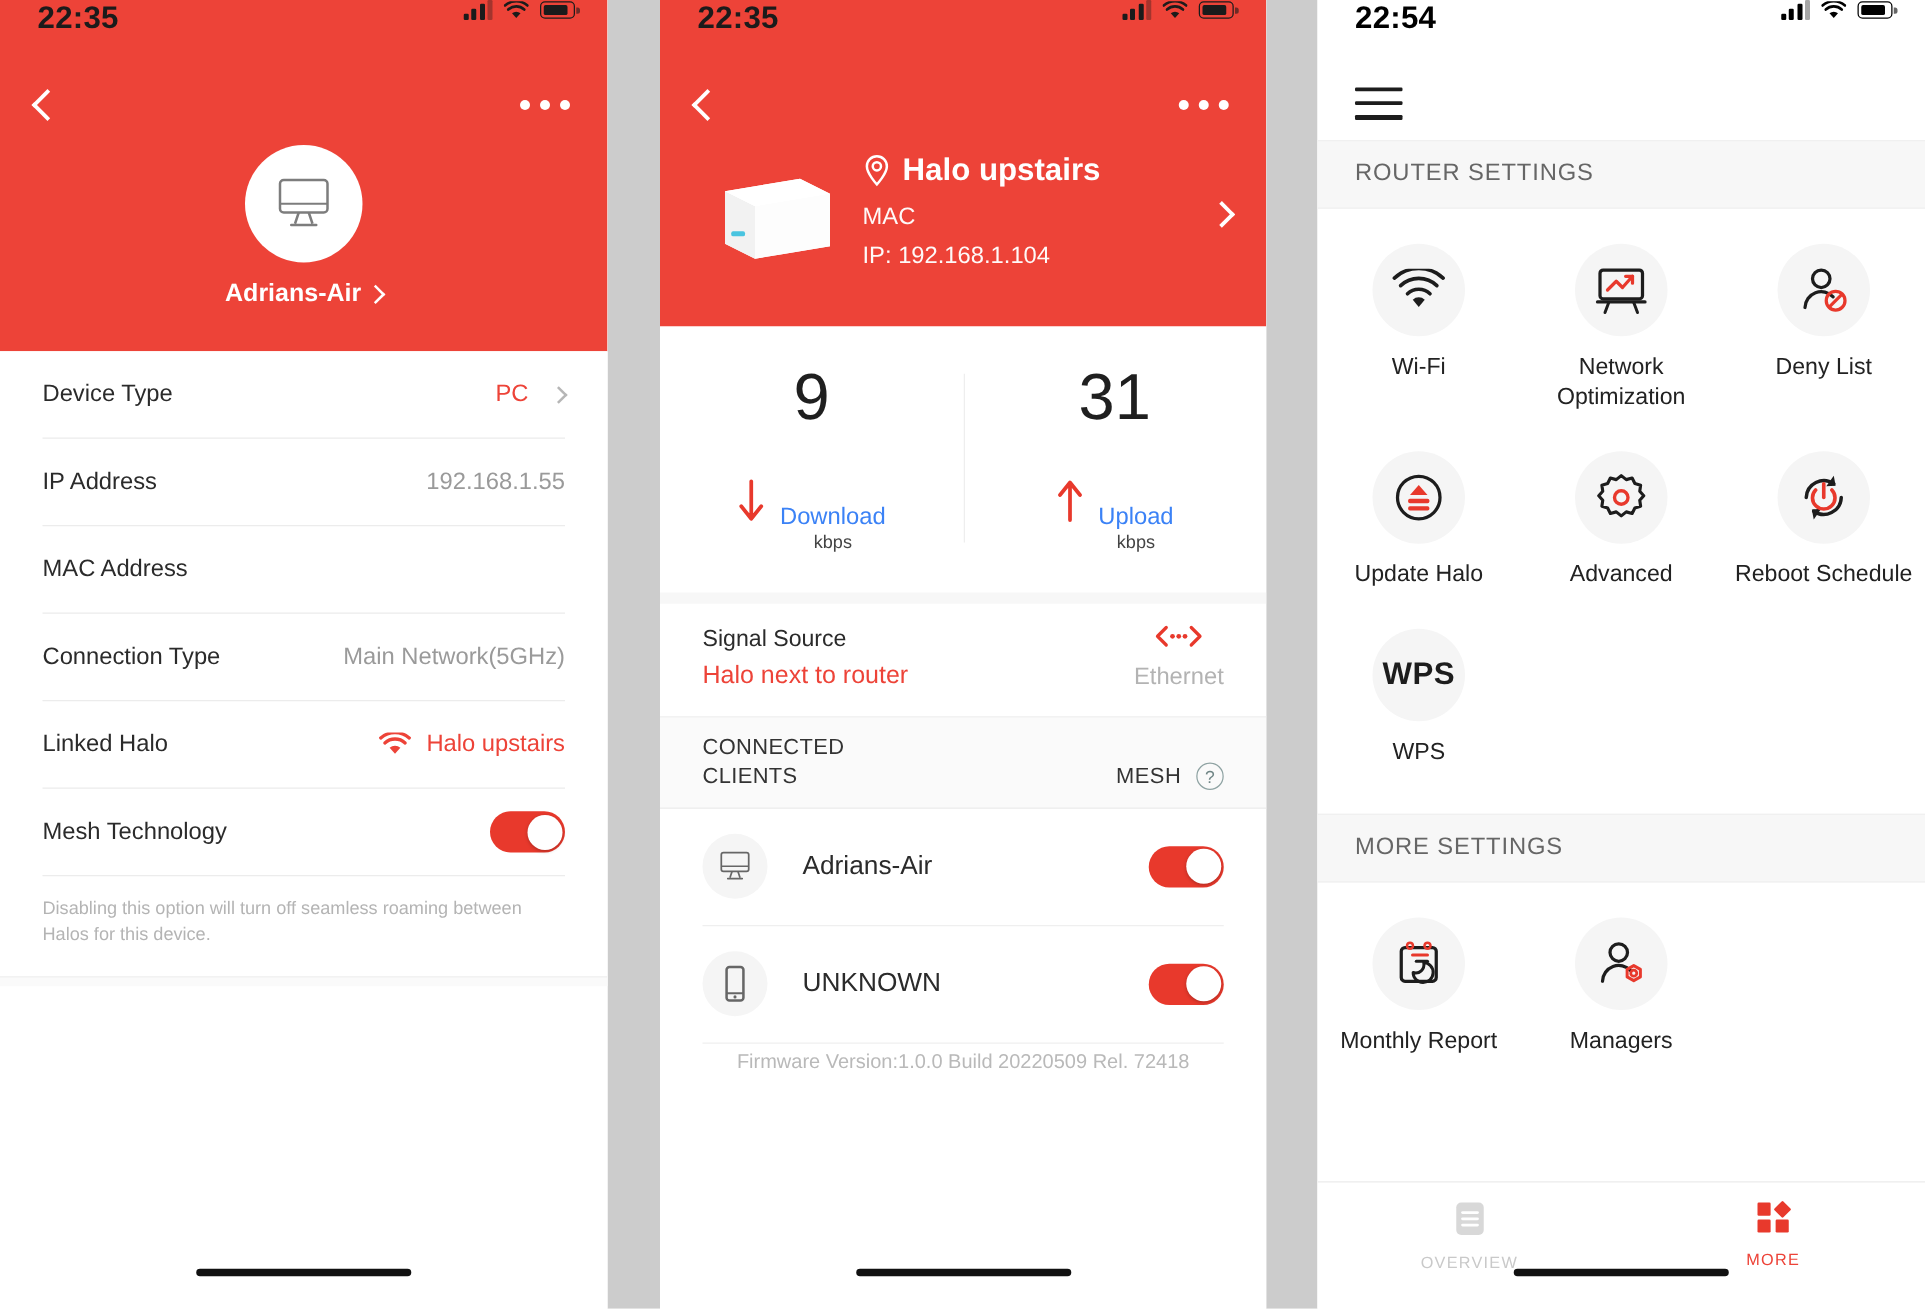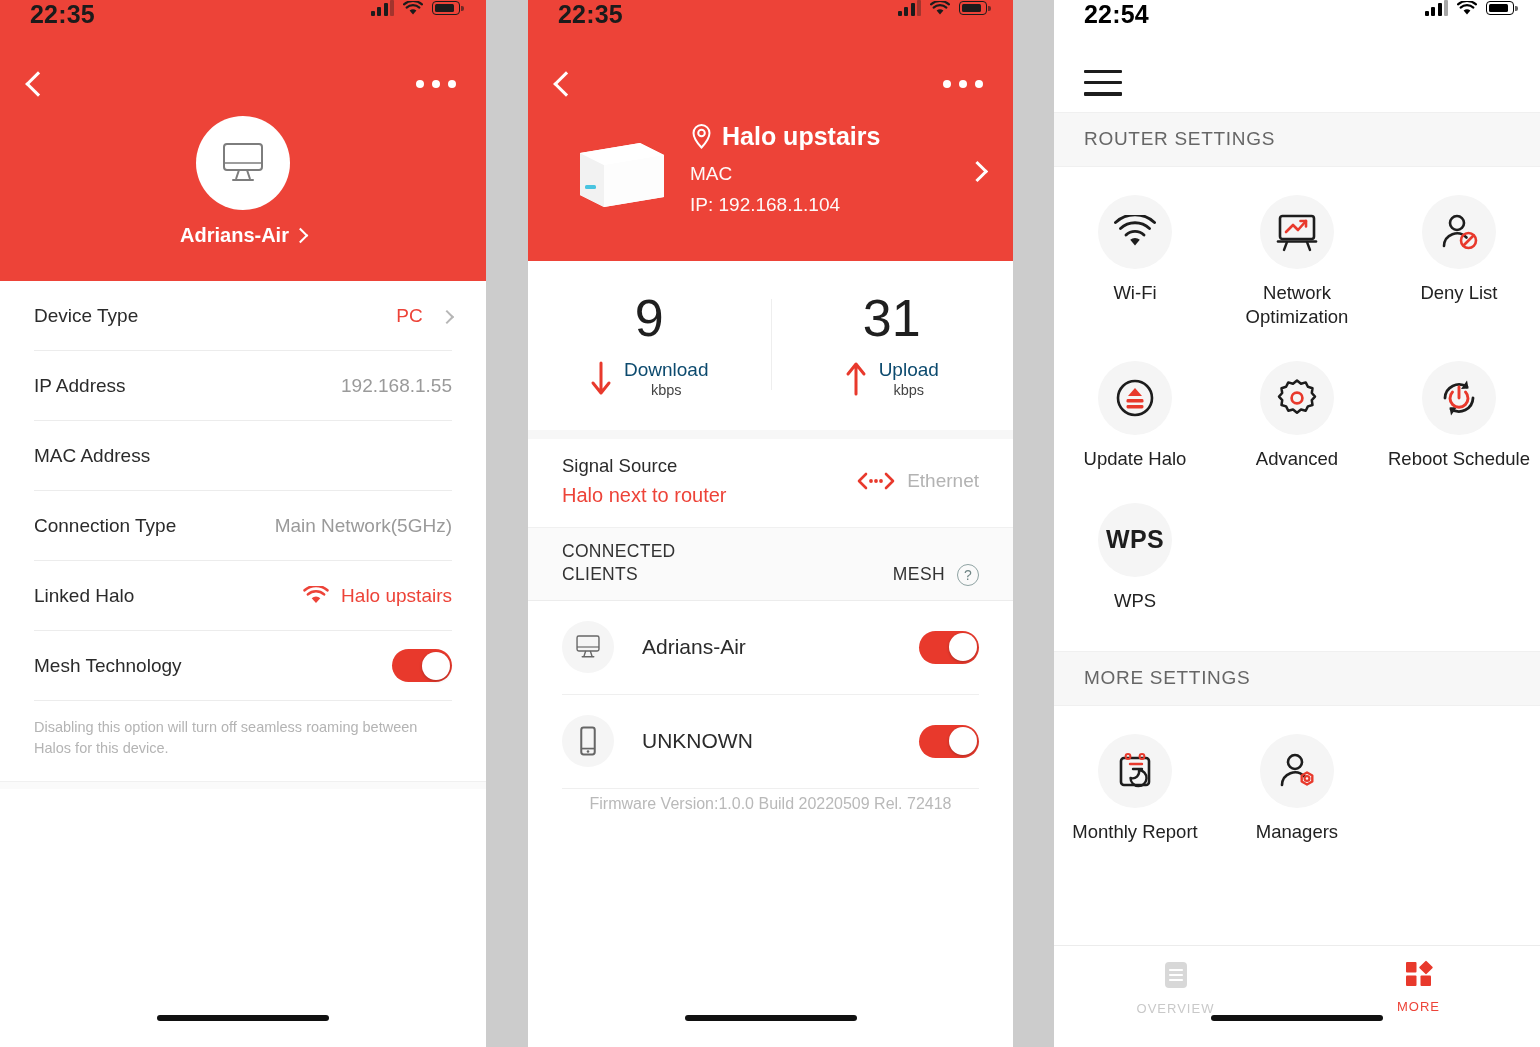--- a/index.html
+++ b/index.html
@@ -148,30 +148,30 @@
   .speeds { display: flex; padding: 30px 0 32px; }
   .speed { flex: 1 1 50%; text-align: center; position: relative; }
   .speed + .speed::before {
     content: ""; position: absolute; left: 0; top: 8px; bottom: 8px;
     width: 1px; background: #eeeeee;
   }
   .speed .num { font-size: 52px; font-weight: 400; color: #1f1f1f; line-height: 1.05; }
   .speed .meta {
     margin-top: 14px; display: flex; align-items: center; justify-content: center; gap: 12px;
   }
-  .speed .dl { color: #0c4a6e; font-size: 19px; }
+  .speed .dl { color: #3b82f6; font-size: 19px; margin-top: 44px; }
   .speed .unit { color: #444; font-size: 14.5px; margin-top: 1px; }
 
   .sigsource {
     display: flex; align-items: center; justify-content: space-between;
     padding: 16px 34px 20px; border-top: 9px solid #f7f7f7;
   }
   .sigsource .t1 { font-size: 18.5px; color: #2b2b2b; margin-bottom: 7px; }
   .sigsource .t2 { font-size: 20px; color: #ED4338; }
-  .sigsource .eth { display: flex; align-items: center; gap: 12px; color: #b3b3b3; font-size: 19px; }
+  .sigsource .eth { display: flex; align-items: center; gap: 12px; color: #b3b3b3; font-size: 19px; flex-direction: column; }
 
   .clients-head {
     display: flex; align-items: flex-end; justify-content: space-between;
     background: #fafafa; padding: 12px 34px 14px;
     border-top: 1px solid #f0f0f0; border-bottom: 1px solid #ececec;
   }
   .clients-head .ch-title {
     font-size: 17.5px; color: #333; letter-spacing: .3px; line-height: 1.3; max-width: 170px;
   }
   .clients-head .ch-right { display: flex; align-items: center; gap: 12px; }

